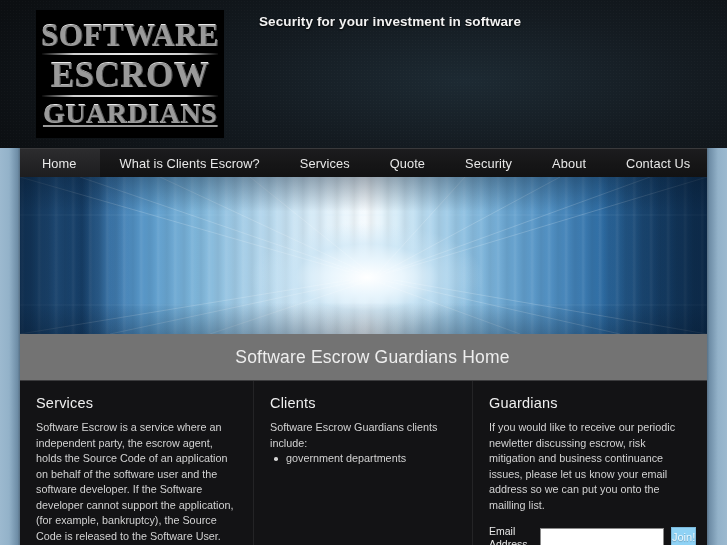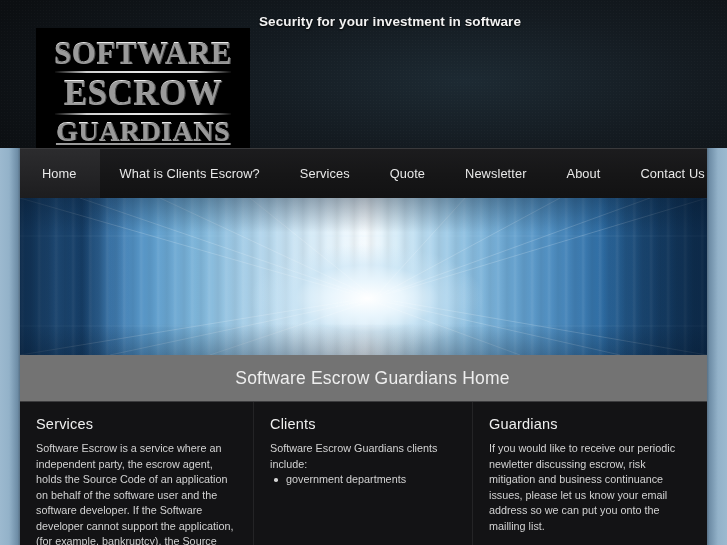--- a/index.html
+++ b/index.html
@@ -65,22 +65,22 @@
     background-image:
       radial-gradient(rgba(255,255,255,0.035) 0.6px, transparent 0.7px);
     background-size: 3px 3px;
     opacity: 0.6;
     pointer-events: none;
   }
 
   .logo-block {
     position: absolute;
     left: 36px;
-    top: 28px;
-    width: 214px;
+    top: 10px;
+    width: 188px;
     height: 128px;
     background: #000;
     padding: 2px 6px 4px 6px;
     display: flex;
     flex-direction: column;
     justify-content: center;
     align-items: center;
     z-index: 3;
   }
 
@@ -130,21 +130,21 @@
     position: absolute;
     left: 20px;
     top: 148px;
     width: 687px;
     z-index: 3;
   }
 
   
   .nav-bar {
     position: relative;
-    height: 50px;
+    height: 29px;
     background: linear-gradient(to bottom, #1c1c1e 0%, #161617 52%, #121213 100%);
     border-top: 1px solid #3a3a3c;
     display: flex;
     align-items: stretch;
     overflow: hidden;
   }
 
   .nav-item {
     display: flex;
     align-items: center;
@@ -370,21 +370,21 @@
     <div class="tagline">Security for your investment in software</div>
   </header>
 
   <div class="wrapper">
 
     <nav class="nav-bar" id="nav-bar">
         <a class="nav-item active">Home</a>
         <a class="nav-item">What is Clients Escrow?</a>
         <a class="nav-item">Services</a>
         <a class="nav-item">Quote</a>
-        <a class="nav-item">Newsletter</a>
+        <a class="nav-item">Security</a>
         <a class="nav-item">About</a>
         <a class="nav-item">Contact Us</a>
       </nav>
 
     <div class="hero">
       <div class="hero-img"></div>
       <svg class="hero-lines" viewBox="0 0 687 157" preserveAspectRatio="none">
         <g stroke="#ffffff" stroke-width="0.7" fill="none" opacity="0.45">
           <line x1="0" y1="0" x2="330" y2="95"></line>
           <line x1="60" y1="0" x2="340" y2="96"></line>

